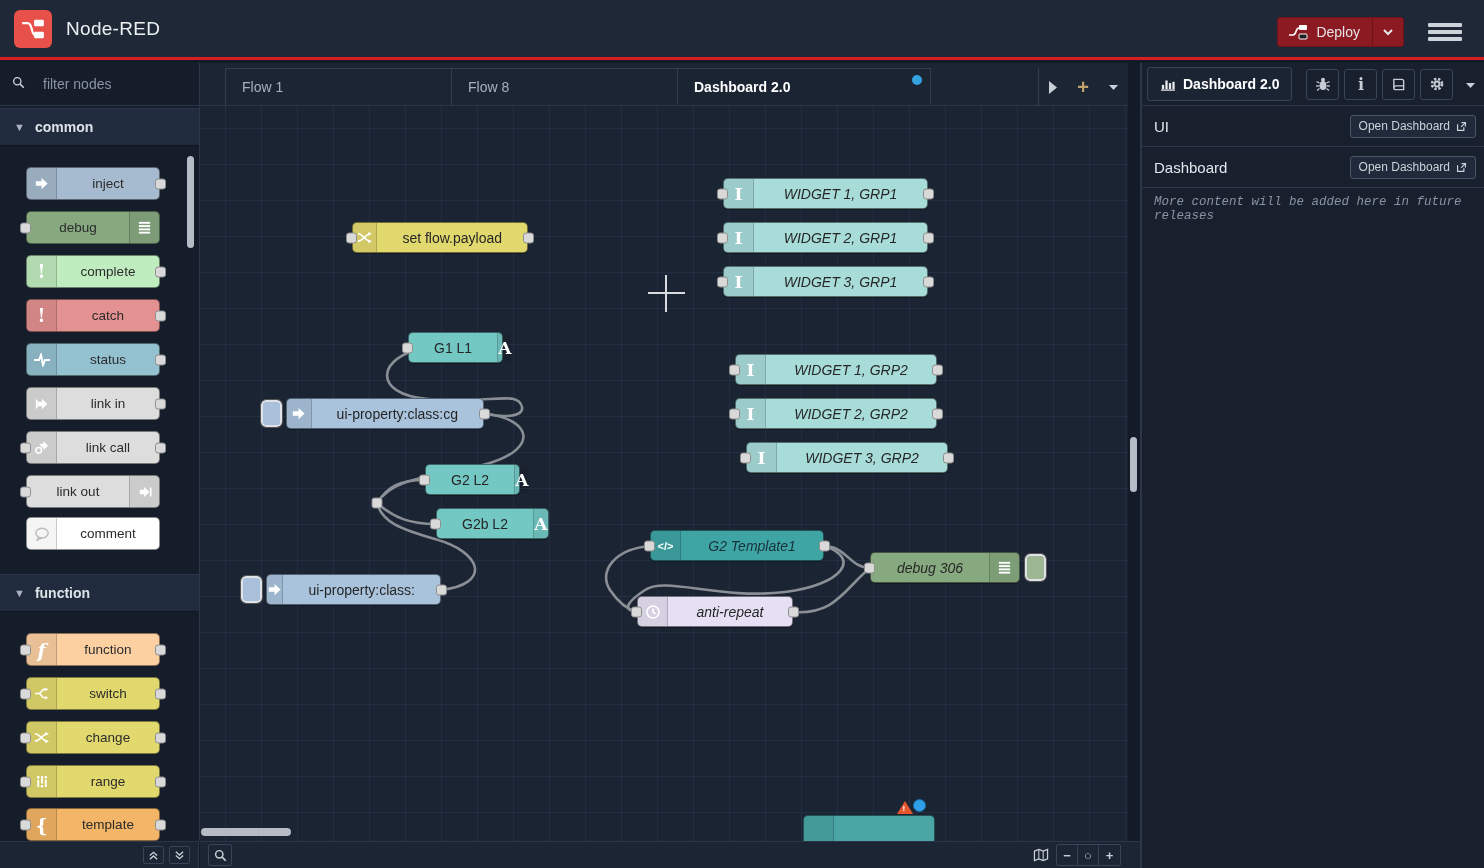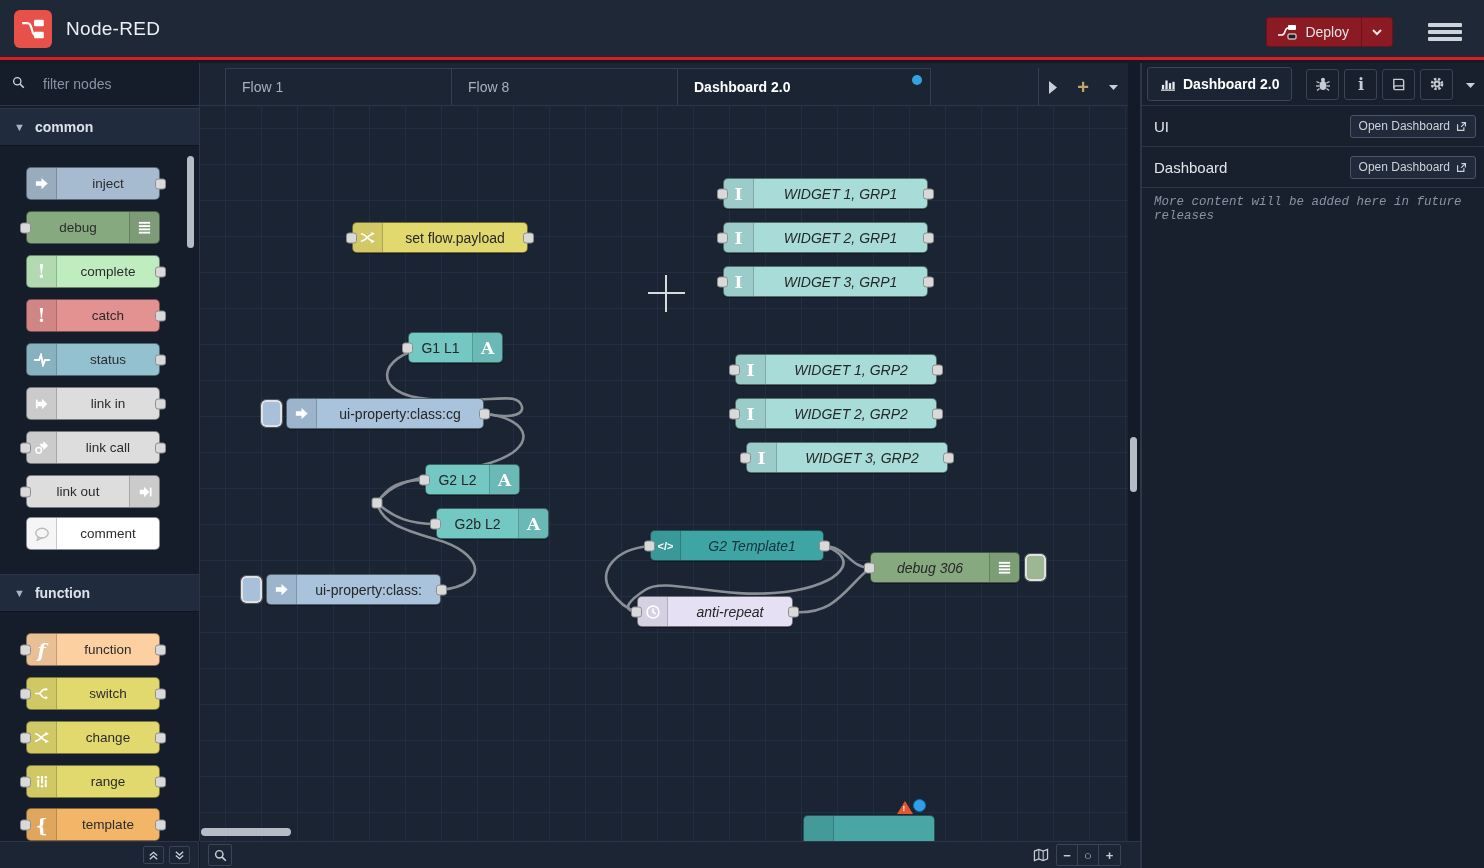--- a/index.html
+++ b/index.html
@@ -8,21 +8,21 @@
     width:1484px; height:868px; position:relative; overflow:hidden;
     background:#141b28; font-family:"Liberation Sans",sans-serif;
     -webkit-font-smoothing:antialiased;
   }
   
   .header { position:absolute; left:0; top:0; width:1484px; height:60px;
     background:#1e2836; border-bottom:3px solid #d81e22; display:flex; align-items:center; }
   .logo { width:38px; height:38px; margin-left:14px; border-radius:6px; background:#e8504a;
     display:flex; align-items:center; justify-content:center; }
   .app-title { color:#eceff3; font-size:19px; margin-left:14px; letter-spacing:.3px; }
-  .deploy-btn { position:absolute; right:91px; top:17px; height:30px; background:#8c1a22;
+  .deploy-btn { position:absolute; right:80px; top:17px; height:30px; background:#8c1a22;
     border:1px solid #6e1119; border-radius:3px; display:flex; align-items:center; color:#e3e5e8;
     font-size:14px; padding:0 0 0 10px; cursor:pointer; }
   .deploy-btn .dlabel { margin:0 12px 0 8px; }
   .deploy-caret { border-left:1px solid #6e1119; padding:0 10px; height:100%; display:flex; align-items:center; }
   .hamburger { position:absolute; right:22px; top:20px; width:34px; cursor:pointer; }
   .hamburger div { height:4px; background:#cdd3da; margin:3px 0; border-radius:1px; }
 
   
   .topbar { position:absolute; left:200px; top:63px; width:928px; height:43px; background:#1c2533;
     border-bottom:1px solid #2c3648; }
@@ -72,21 +72,21 @@
     background-image:linear-gradient(#232e44 1.5px, transparent 1.5px),
                      linear-gradient(90deg,#232e44 1.5px, transparent 1.5px);
     background-size:36px 36px; background-position:-11px -14px; }
   .gutter { position:absolute; left:1128px; top:106px; width:12px; height:762px; background:#141b28; }
   .v-thumb { position:absolute; left:1130px; top:437px; width:7px; height:55px; background:#b6bcc5; border-radius:4px; }
   .h-thumb { position:absolute; left:1px; top:722px; width:90px; height:8px; background:#b6bcc5; border-radius:4px; }
 
   .node { position:absolute; height:31px; border-radius:5px; border:1px solid rgba(0,0,0,.5);
     display:flex; align-items:stretch; font-size:14px; color:#262626; cursor:move;
     box-shadow:0 1px 1px rgba(0,0,0,.3); }
-  .node .nlbl { flex:1; display:flex; align-items:center; justify-content:center; white-space:nowrap; padding:0 8px; }
+  .node .nlbl { flex:1; display:flex; align-items:center; justify-content:center; white-space:nowrap; padding:0 25px; }
   .node .it { font-style:italic; }
   .nic { width:30px; display:flex; align-items:center; justify-content:center; background:rgba(0,0,0,.07); }
   .nic.l { border-right:1px solid rgba(0,0,0,.18); border-radius:4px 0 0 4px; }
   .nic.r { border-left:1px solid rgba(0,0,0,.18); border-radius:0 4px 4px 0; }
   .nbtn { position:absolute; top:1px; width:21px; height:27px; border:2px solid #dfe2e6; border-radius:5px;
     outline:1px solid #555; cursor:pointer; }
   .nbtn.bl { left:-26px; background:#a9c0da; }
   .nbtn.br { right:-27px; background:#9db793; }
   .wires { position:absolute; left:0; top:0; }
   .junction { position:absolute; width:10px; height:10px; background:#d9d9d9; border:1px solid #888; border-radius:2px; }

